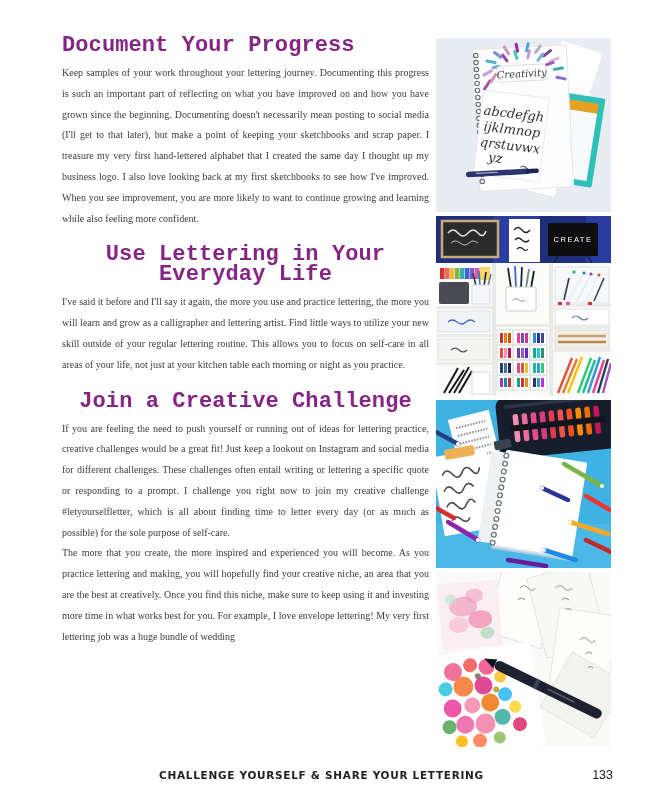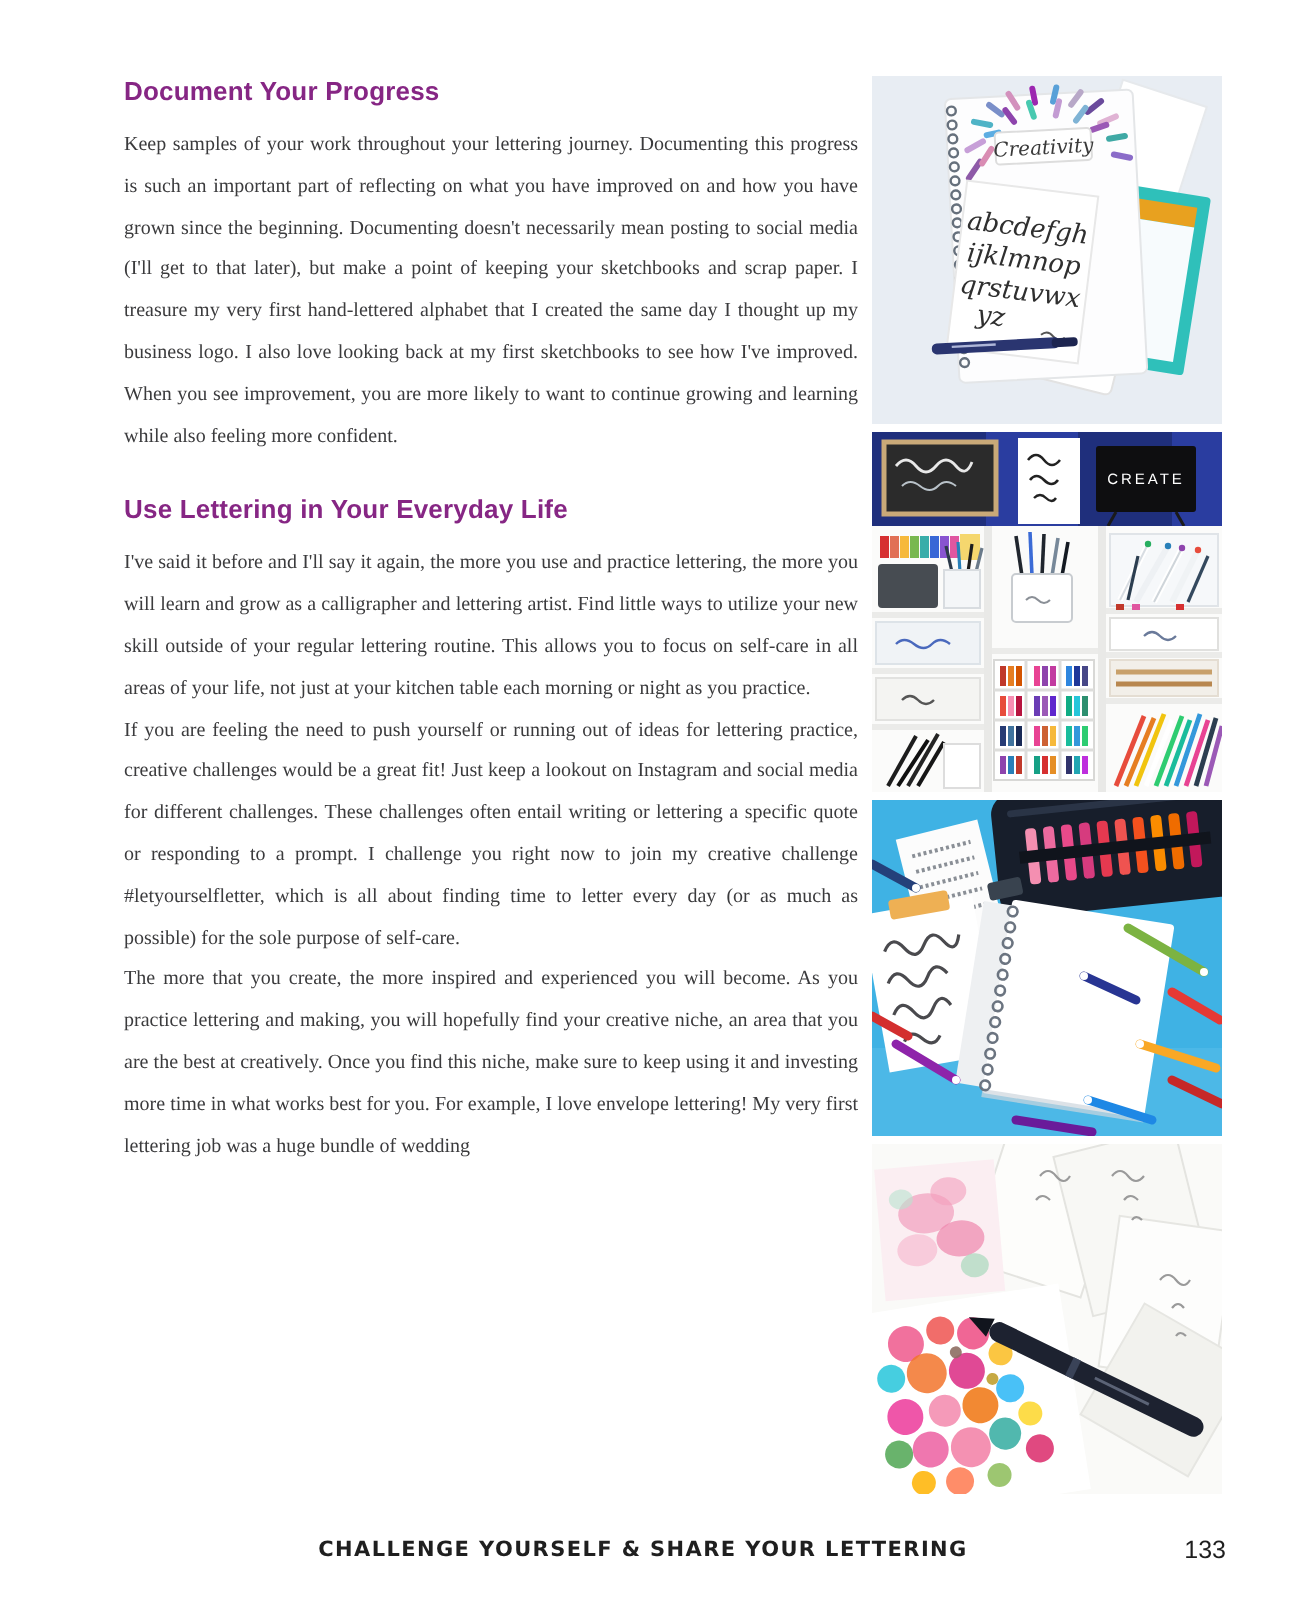--- a/index.html
+++ b/index.html
@@ -18,29 +18,29 @@
     width:657px;height:810px;
     background:#ffffff;
     font-family:"Liberation Serif",serif;
     overflow:hidden;
   }
   .text-col{
     position:absolute;left:62px;top:36px;width:367px;
     color:var(--body-text);
   }
   .sec h2{
-    font-family:Liberation Sans, sans-serif;
+    font-family:Liberation Mono, monospace;
     font-weight:700;
-    font-size:13px;
+    font-size:22px;
     line-height:20px;
     color:var(--heading-purple);
     letter-spacing:.1px;
     margin:0 0 7px 0;
   }
-  .sec + .sec h2{margin-top:16px;}
+  .sec + .sec h2{margin-top:16px;text-align:center;}
   .sec p{
     margin:0;
     font-size:10px;
     line-height:20.8px;
     text-align:justify;
     color:var(--body-text);
   }
   .photo-col{
     position:absolute;left:436px;top:38px;width:175px;
     display:flex;flex-direction:column;gap:4px;
@@ -73,20 +73,21 @@
   <main class="text-col">
     <section class="sec">
       <h2>Document Your Progress</h2>
       <p>Keep samples of your work throughout your lettering journey. Documenting this progress is such an important part of reflecting on what you have improved on and how you have grown since the beginning. Documenting doesn't necessarily mean posting to social media (I'll get to that later), but make a point of keeping your sketchbooks and scrap paper. I treasure my very first hand-lettered alphabet that I created the same day I thought up my business logo. I also love looking back at my first sketchbooks to see how I've improved. When you see improvement, you are more likely to want to continue growing and learning while also feeling more confident.</p>
     </section>
     <section class="sec">
       <h2>Use Lettering in Your Everyday Life</h2>
       <p>I've said it before and I'll say it again, the more you use and practice lettering, the more you will learn and grow as a calligrapher and lettering artist. Find little ways to utilize your new skill outside of your regular lettering routine. This allows you to focus on self-care in all areas of your life, not just at your kitchen table each morning or night as you practice.</p>
     </section>
     <section class="sec">
+      <h2>Join a Creative Challenge</h2>
       <p>If you are feeling the need to push yourself or running out of ideas for lettering practice, creative challenges would be a great fit! Just keep a lookout on Instagram and social media for different challenges. These challenges often entail writing or lettering a specific quote or responding to a prompt. I challenge you right now to join my creative challenge #letyourselfletter, which is all about finding time to letter every day (or as much as possible) for the sole purpose of self-care.</p>
     </section>
     <section class="sec">
       <p>The more that you create, the more inspired and experienced you will become. As you practice lettering and making, you will hopefully find your creative niche, an area that you are the best at creatively. Once you find this niche, make sure to keep using it and investing more time in what works best for you. For example, I love envelope lettering! My very first lettering job was a huge bundle of wedding</p>
     </section>
   </main>
 
   <aside class="photo-col">
 
     <figure class="photo" aria-label="Spiral sketchbook with hand-lettered Creativity sunburst, alphabet practice sheet, pen and teal notepad">

